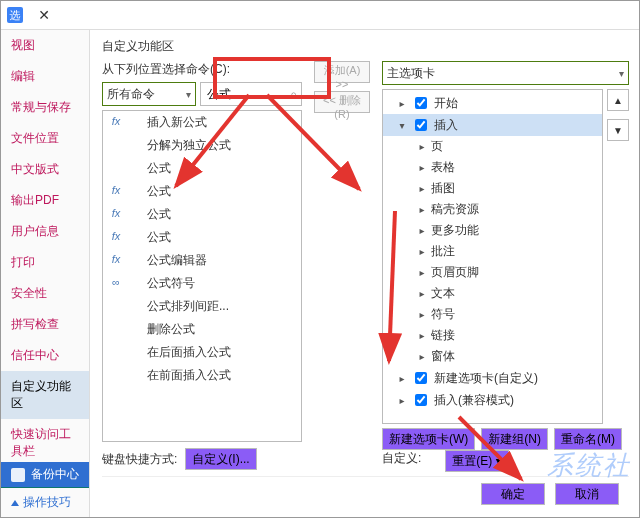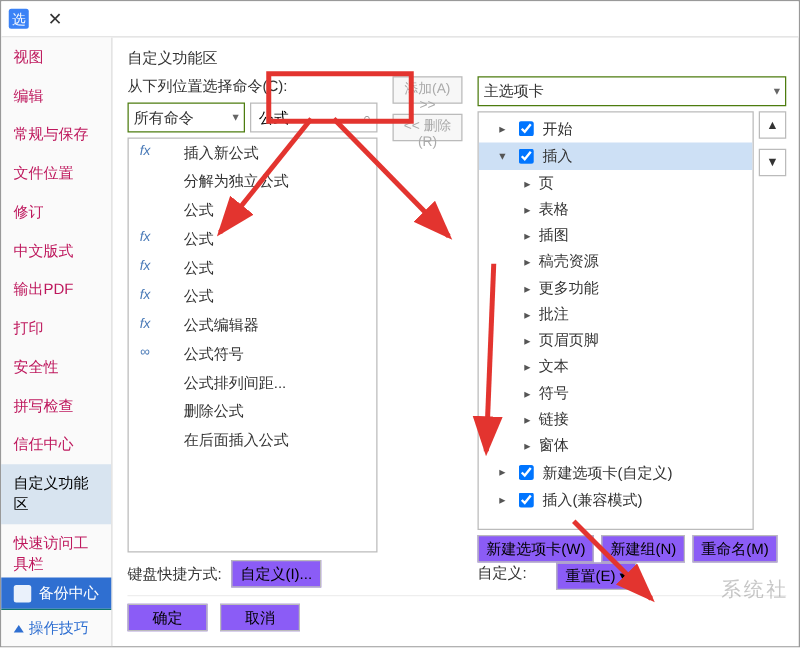--- a/index.html
+++ b/index.html
@@ -41,48 +41,48 @@
   .d1{padding-left:14px}.d2{padding-left:34px}
   .midbtn{width:56px;height:22px;border:1px solid #bbb;color:#aaa;background:#f7f7f7;font-size:11px}
   .btnrow{display:flex;gap:6px;margin-top:4px;flex-wrap:wrap}
   .btn{height:22px;border:1px solid #bbb;background:#8b5cf6;padding:0 8px;cursor:pointer;display:inline-flex;align-items:center;font-size:12px}
   .btn.small{padding:0 6px}
   .ud{width:22px;display:flex;flex-direction:column;gap:8px;margin-left:4px;margin-top:4px;align-items:center}
   .ud .b{width:20px;height:20px;border:1px solid #bbb;background:#fff;display:flex;align-items:center;justify-content:center;cursor:pointer;font-size:10px}
   .rr{display:flex;min-height:0;flex:1}
   .kb{display:flex;align-items:center;gap:8px;margin:6px 0}
   .cust{display:flex;gap:24px;margin-bottom:4px}
-  .footer{display:flex;justify-content:flex-start;gap:10px;padding:6px 10px 8px 0;border-top:1px solid #eee}
+  .footer{display:flex;justify-content:flex-end;gap:10px;padding:6px 10px 8px 0;border-top:1px solid #eee}
   .footer .btn{min-width:64px;justify-content:center}
 
   
   .ann{position:absolute;pointer-events:none}
   .box1{left:212px;top:56px;width:110px;height:34px;border:4px solid #e3342f}
   svg.arrows{position:absolute;left:0;top:0;width:640px;height:518px;pointer-events:none}
-  .watermark{position:absolute;right:8px;bottom:34px;color:#737373;font-size:16px;opacity:.4;letter-spacing:2px}
+  .watermark{position:absolute;right:8px;bottom:34px;color:#3b82f6;font-style:italic;font-size:26px;opacity:.4;letter-spacing:2px}
 </style>
 </head>
 <body>
 
 <div class="window">
   <div class="titlebar">
     <div class="logo">选</div>
     <div class="close">✕</div>
   </div>
 
   <div class="body">
     <div class="sidebar">
       <div class="items" id="sidebar-items">
           <div class="sidebar-item">视图</div>
           <div class="sidebar-item">编辑</div>
           <div class="sidebar-item">常规与保存</div>
           <div class="sidebar-item">文件位置</div>
-          <div class="sidebar-item">修订</div>
           <div class="sidebar-item">中文版式</div>
           <div class="sidebar-item">输出PDF</div>
+          <div class="sidebar-item">用户信息</div>
           <div class="sidebar-item">打印</div>
           <div class="sidebar-item">安全性</div>
           <div class="sidebar-item">拼写检查</div>
           <div class="sidebar-item">信任中心</div>
           <div class="sidebar-item selected">自定义功能区</div>
           <div class="sidebar-item">快速访问工具栏</div>
         </div>
       <div class="backup">
         <span class="ic"></span>
         <span>备份中心</span>
@@ -149,20 +149,21 @@
               <div class="li">
                 <span class="ic"></span>
                 <span>删除公式</span>
               </div>
               <div class="li">
                 <span class="ic"></span>
                 <span>在后面插入公式</span>
               </div>
               <div class="li">
                 <span class="ic"></span>
+                <span>在前面插入公式</span>
               </div>
             </div>
           <div class="kb">
             <span>键盘快捷方式:</span>
             <button class="btn small">自定义(I)...</button>
           </div>
         </div>
 
         <div class="col col-mid">
           <button class="midbtn">添加(A) &gt;&gt;</button>

